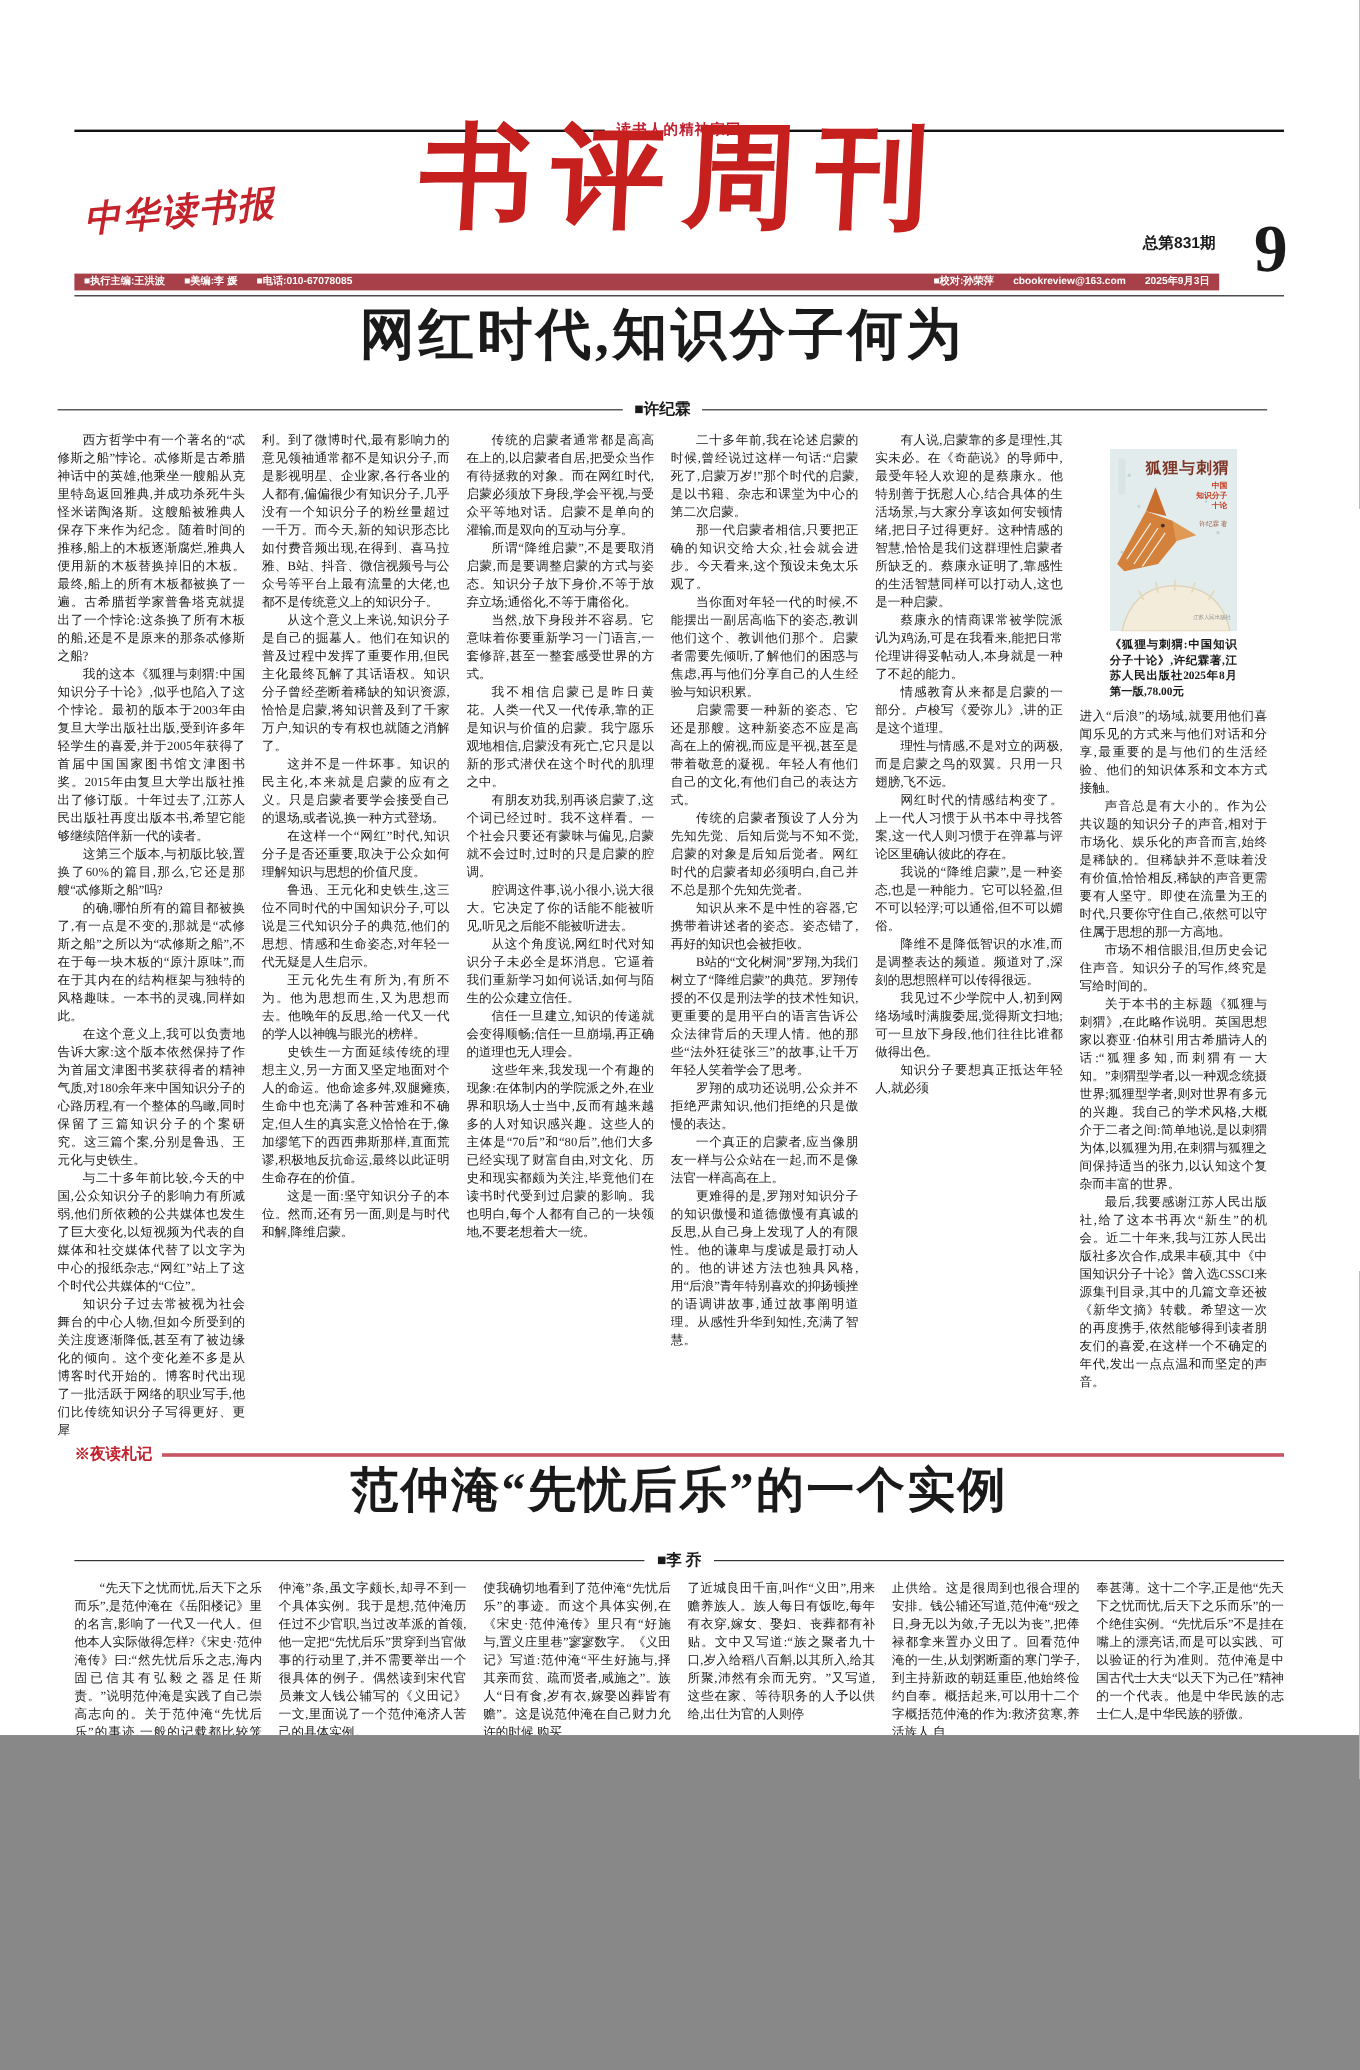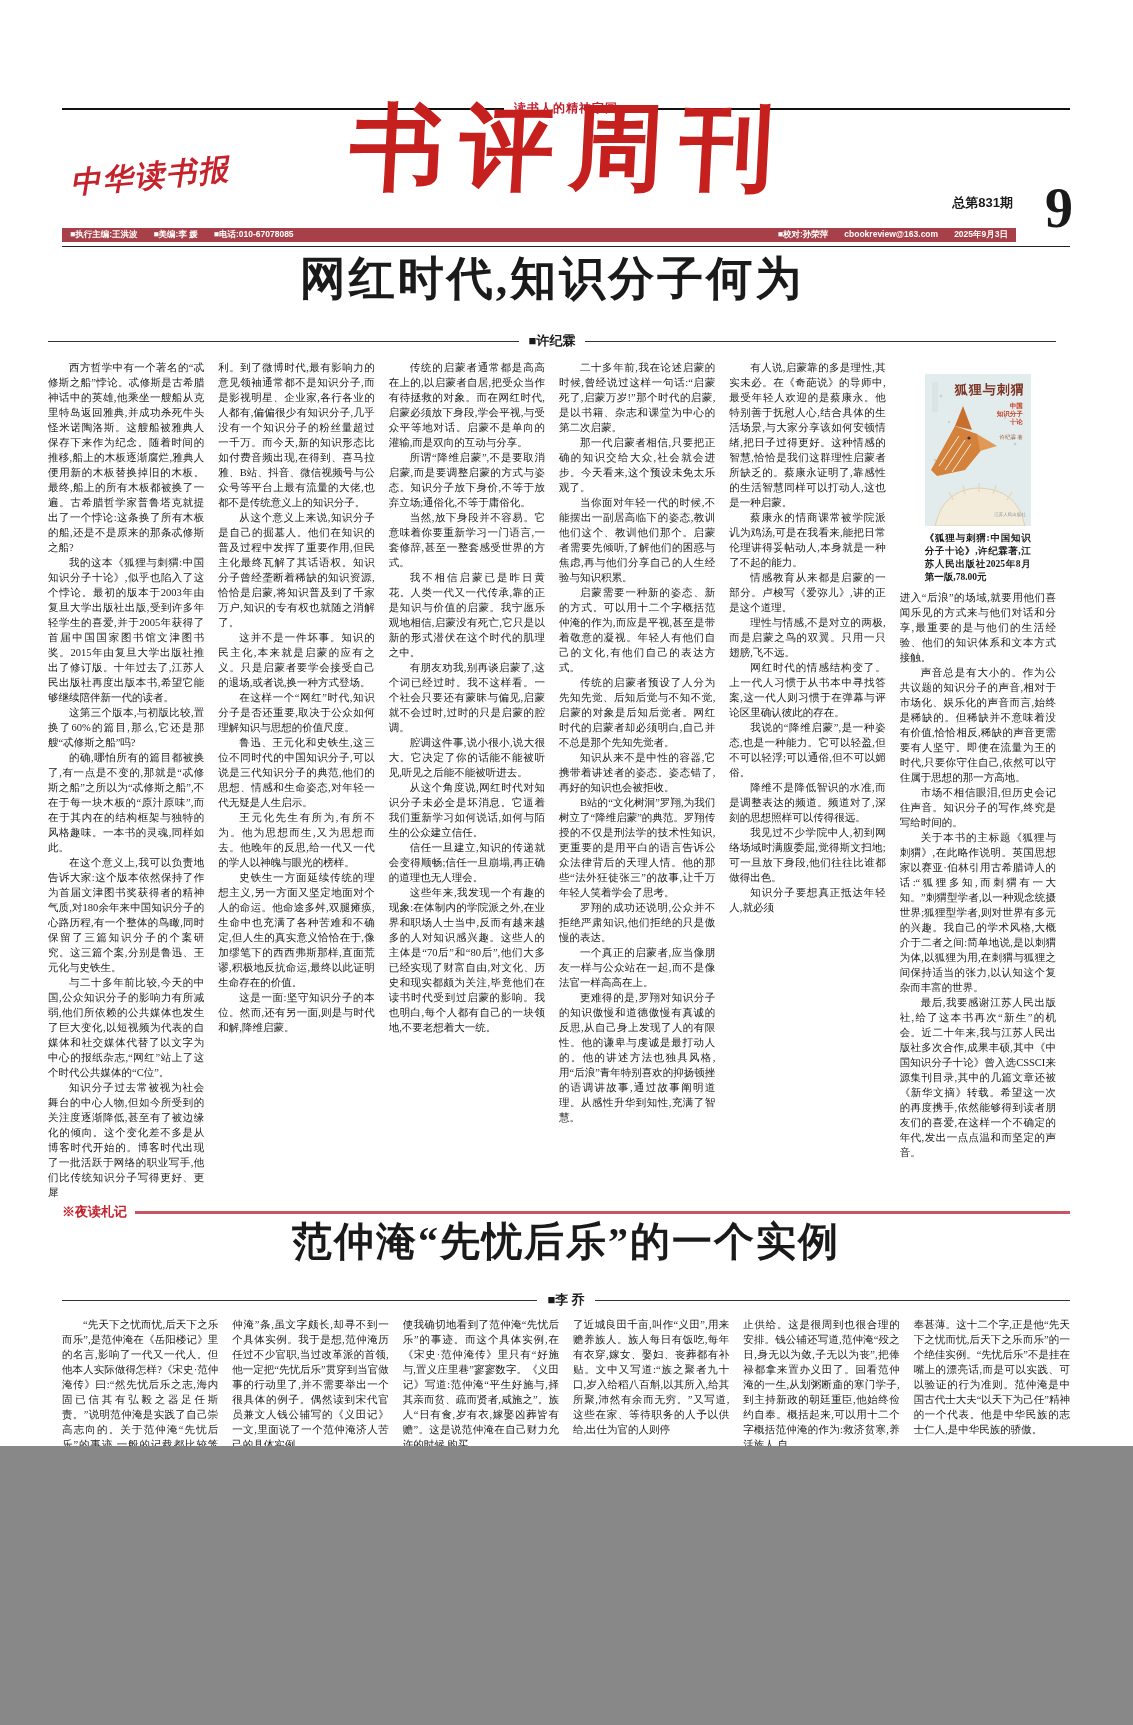--- a/index.html
+++ b/index.html
@@ -127,21 +127,21 @@
           <div class="para">有朋友劝我,别再谈启蒙了,这个词已经过时。我不这样看。一个社会只要还有蒙昧与偏见,启蒙就不会过时,过时的只是启蒙的腔调。</div>
           <div class="para">腔调这件事,说小很小,说大很大。它决定了你的话能不能被听见,听见之后能不能被听进去。</div>
           <div class="para">从这个角度说,网红时代对知识分子未必全是坏消息。它逼着我们重新学习如何说话,如何与陌生的公众建立信任。</div>
           <div class="para">信任一旦建立,知识的传递就会变得顺畅;信任一旦崩塌,再正确的道理也无人理会。</div>
           <div class="para">这些年来,我发现一个有趣的现象:在体制内的学院派之外,在业界和职场人士当中,反而有越来越多的人对知识感兴趣。这些人的主体是“70后”和“80后”,他们大多已经实现了财富自由,对文化、历史和现实都颇为关注,毕竟他们在读书时代受到过启蒙的影响。我也明白,每个人都有自己的一块领地,不要老想着大一统。</div>
         </div>
       <div class="col">
           <div class="para">二十多年前,我在论述启蒙的时候,曾经说过这样一句话:“启蒙死了,启蒙万岁!”那个时代的启蒙,是以书籍、杂志和课堂为中心的第二次启蒙。</div>
           <div class="para">那一代启蒙者相信,只要把正确的知识交给大众,社会就会进步。今天看来,这个预设未免太乐观了。</div>
           <div class="para">当你面对年轻一代的时候,不能摆出一副居高临下的姿态,教训他们这个、教训他们那个。启蒙者需要先倾听,了解他们的困惑与焦虑,再与他们分享自己的人生经验与知识积累。</div>
-          <div class="para">启蒙需要一种新的姿态、新的方式。可以用十二个字概括范仲淹的作为,而应是平视,甚至是带着敬意的凝视。年轻人有他们自己的文化,有他们自己的表达方式。</div>
+          <div class="para">启蒙需要一种新的姿态、它还是那艘。这种新姿态不应是高高在上的俯视,而应是平视,甚至是带着敬意的凝视。年轻人有他们自己的文化,有他们自己的表达方式。</div>
           <div class="para">传统的启蒙者预设了人分为先知先觉、后知后觉与不知不觉,启蒙的对象是后知后觉者。网红时代的启蒙者却必须明白,自己并不总是那个先知先觉者。</div>
           <div class="para">知识从来不是中性的容器,它携带着讲述者的姿态。姿态错了,再好的知识也会被拒收。</div>
           <div class="para">B站的“文化树洞”罗翔,为我们树立了“降维启蒙”的典范。罗翔传授的不仅是刑法学的技术性知识,更重要的是用平白的语言告诉公众法律背后的天理人情。他的那些“法外狂徒张三”的故事,让千万年轻人笑着学会了思考。</div>
           <div class="para">罗翔的成功还说明,公众并不拒绝严肃知识,他们拒绝的只是傲慢的表达。</div>
           <div class="para">一个真正的启蒙者,应当像朋友一样与公众站在一起,而不是像法官一样高高在上。</div>
           <div class="para">更难得的是,罗翔对知识分子的知识傲慢和道德傲慢有真诚的反思,从自己身上发现了人的有限性。他的谦卑与虔诚是最打动人的。他的讲述方法也独具风格,用“后浪”青年特别喜欢的抑扬顿挫的语调讲故事,通过故事阐明道理。从感性升华到知性,充满了智慧。</div>
         </div>
       <div class="col">
           <div class="para">有人说,启蒙靠的多是理性,其实未必。在《奇葩说》的导师中,最受年轻人欢迎的是蔡康永。他特别善于抚慰人心,结合具体的生活场景,与大家分享该如何安顿情绪,把日子过得更好。这种情感的智慧,恰恰是我们这群理性启蒙者所缺乏的。蔡康永证明了,靠感性的生活智慧同样可以打动人,这也是一种启蒙。</div>
           <div class="para">蔡康永的情商课常被学院派讥为鸡汤,可是在我看来,能把日常伦理讲得妥帖动人,本身就是一种了不起的能力。</div>

